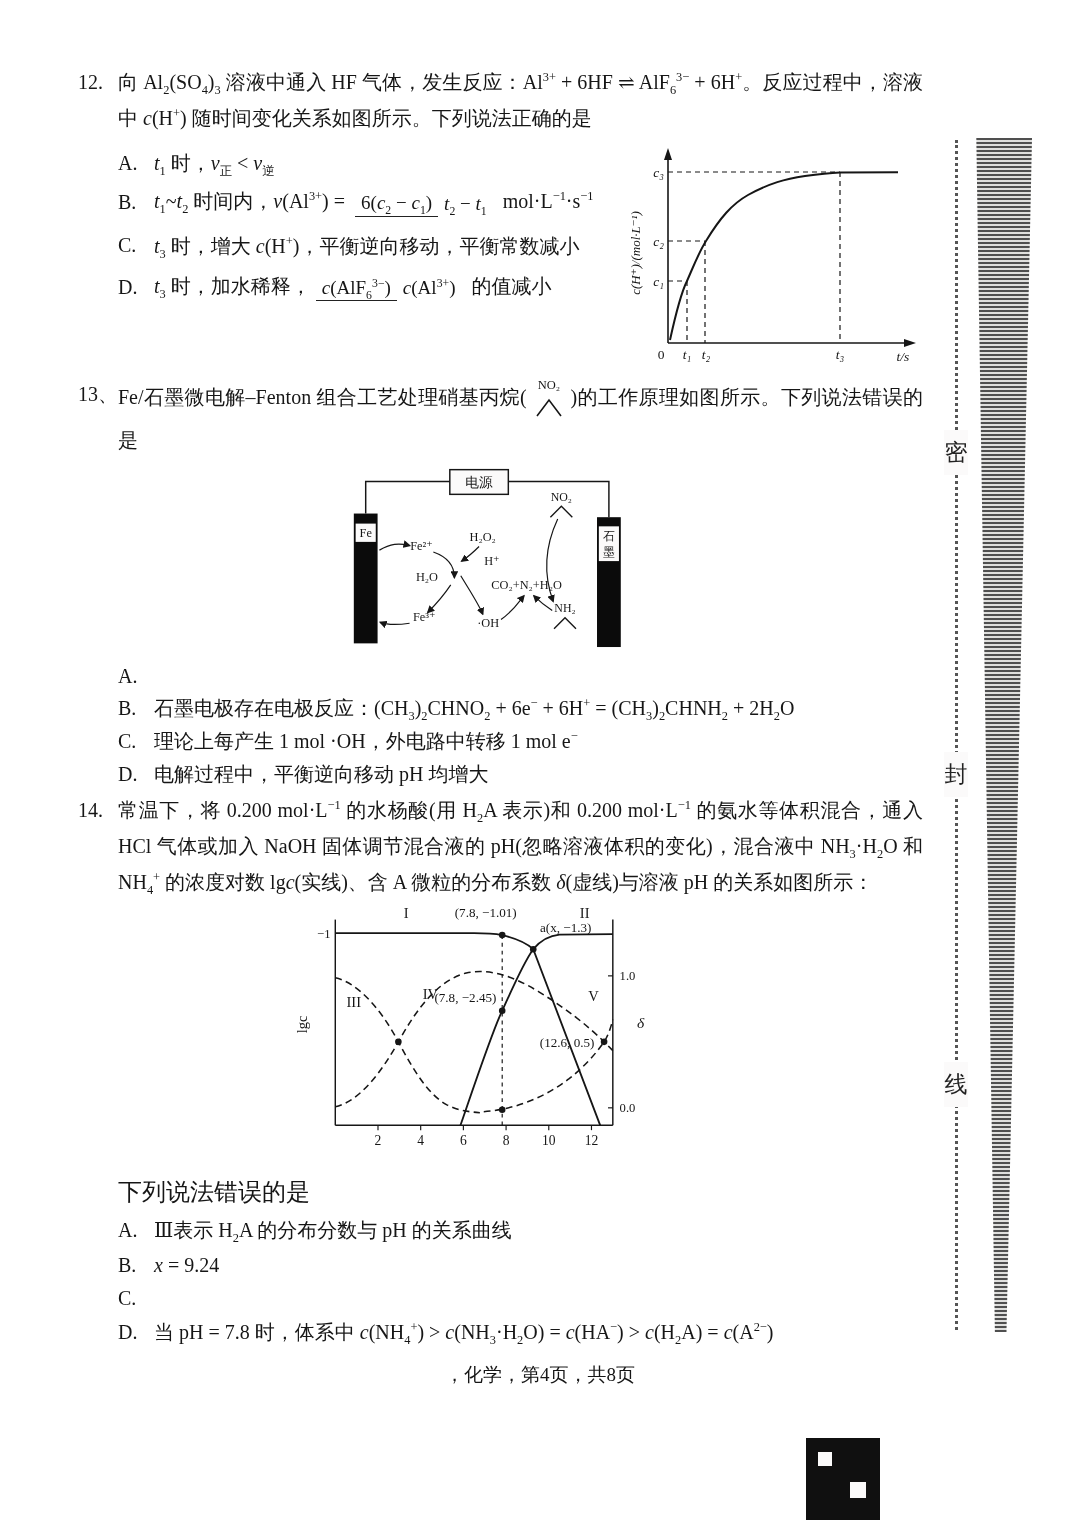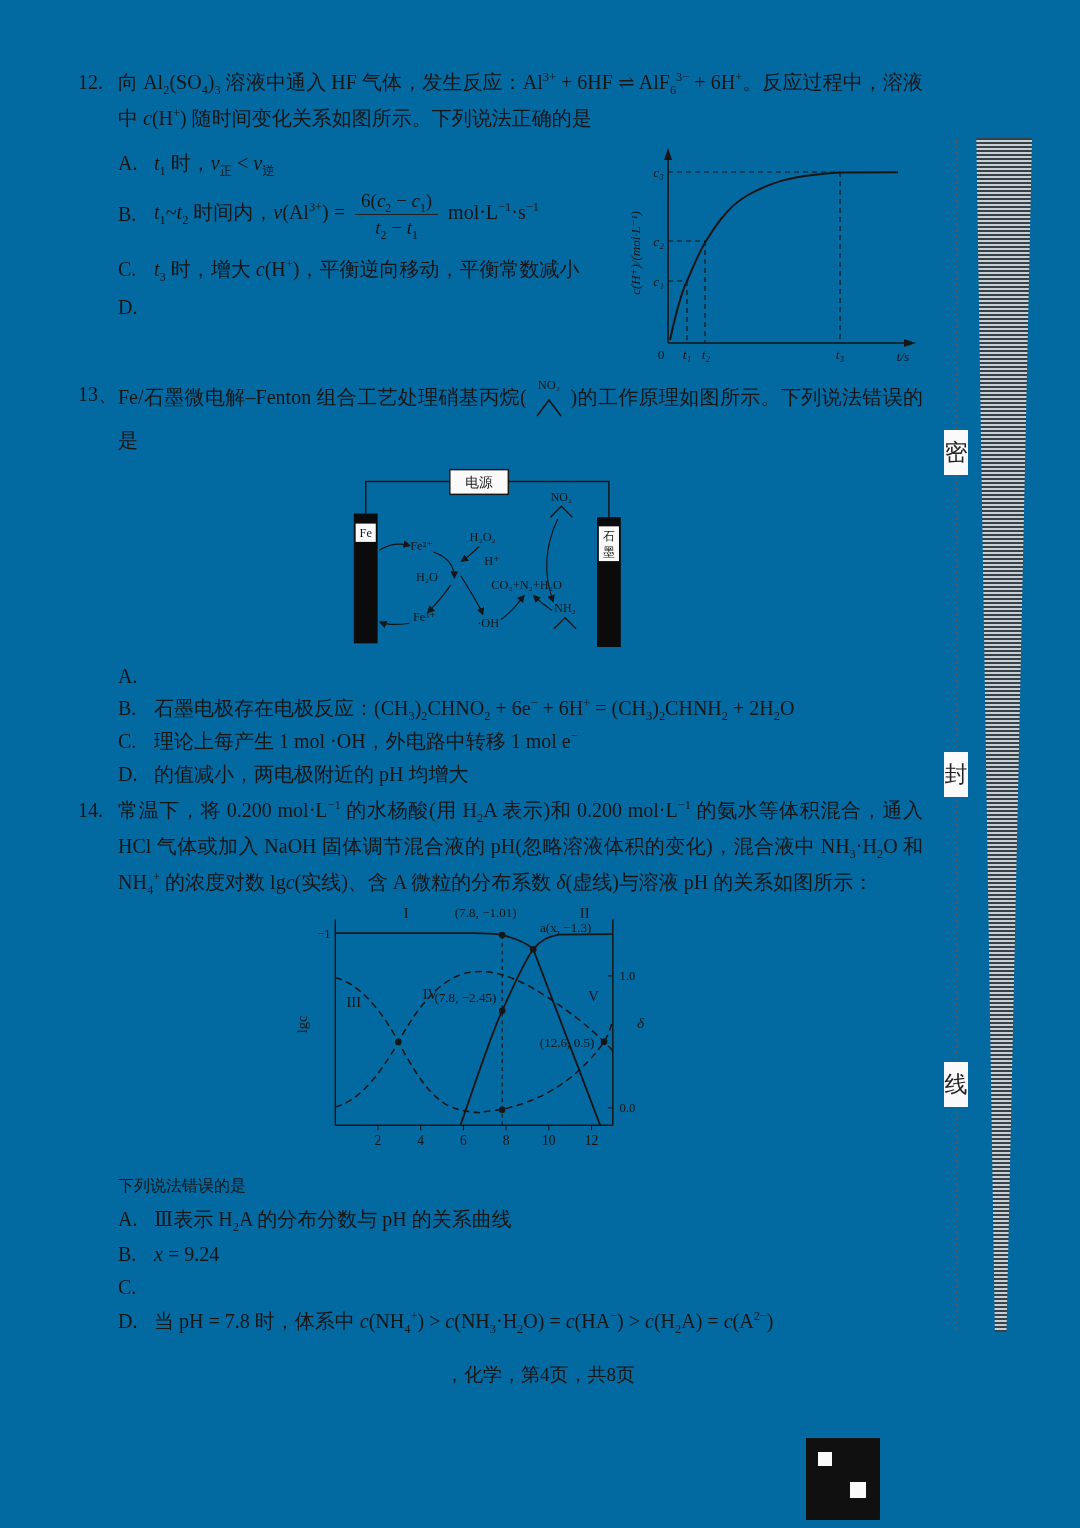--- a/index.html
+++ b/index.html
@@ -1,48 +1,48 @@
 <!DOCTYPE html>
 <html><head>
 <meta charset="utf-8">
 <style>
   *{margin:0;padding:0;box-sizing:border-box}
   html,body{background:#d9d9d9}
-  .page{position:relative;width:1080px;height:1528px;margin:0 auto;background:#0369a1;
+  .page{position:relative;width:1080px;height:1528px;margin:0 auto;background:#ffffff;
         color:#161616;font-family:"Liberation Serif","DejaVu Serif",serif;overflow:hidden}
   section{position:absolute}
   .stem-row{display:flex;align-items:flex-start}
   .qnum{flex:none;width:40px;font-size:20px;line-height:1.8}
   .stem-text{flex:1;font-size:20px;line-height:1.8;text-align:justify}
   sub,sup{font-size:.62em;line-height:0}
   i{font-family:"Liberation Serif","DejaVu Serif",serif}
   .opt{display:flex;align-items:center;font-size:20px;margin-left:40px}
   .opt-label{flex:none;width:36px}
   .opt-text{line-height:1.3}
-  .frac{display:inline-flex;flex-direction:column;align-items:center;vertical-align:middle;
+  .frac{display:inline-flex;flex-direction:row;align-items:center;vertical-align:middle;
         margin:0 5px;font-size:19px;line-height:1.35;text-align:center}
   .frac .num{border-bottom:1.5px solid #222;padding:0 6px}
   .frac .den{padding:0 6px}
   
   #q12{left:78px;top:64px;width:845px}
   #q12 .options{width:540px}
   #q12 .opt-a{margin-top:14px}
   #q12 .opt-b{margin-top:12px}
   #q12 .opt-c{margin-top:16px}
   #q12 .opt-d{margin-top:14px}
   .q12-chart{position:absolute;left:542px;top:74px;width:300px;height:235px}
   
   #q13{left:78px;top:376px;width:845px}
   .inline-struct{width:40px;height:46px;vertical-align:middle;margin:0 2px;display:inline-block}
   .q13-diagram{display:block;width:345px;height:192px;margin:8px 0 0 240px}
   #q13 .opt{margin-top:7px}
   
   #q14{left:78px;top:792px;width:845px}
   .q14-chart{display:block;width:372px;height:262px;margin:6px 0 0 212px}
-  .q14-prompt{margin:8px 0 0 40px;font-size:16px}
+  .q14-prompt{margin:8px 0 0 40px;font-size:24px}
   #q14 .opt{margin-top:9px}
   
   svg text{font-family:"Liberation Serif","DejaVu Serif",serif;fill:#161616}
   
   .footer{position:absolute;left:0;top:1362px;width:1080px;text-align:center;font-size:19px}
   
   .seal{position:absolute;left:944px;top:140px;width:24px;height:1190px}
   .seal .line{position:absolute;left:11px;top:0;height:100%;border-left:3px dotted #555}
   .seal .char{position:absolute;left:0;width:24px;text-align:center;font-size:23px;
               background:#fbfafa;padding:7px 0;color:#222}
@@ -79,20 +79,26 @@
               <span class="den"><i>t</i><sub>2</sub> − <i>t</i><sub>1</sub></span>
             </span><span> mol·L<sup>−1</sup>·s<sup>−1</sup></span>
         </span>
       </div>
       <div class="opt opt-c">
         <span class="opt-label">C.</span>
         <span class="opt-text"><i>t</i><sub>3</sub> 时，增大 <i>c</i>(H<sup>+</sup>)，平衡逆向移动，平衡常数减小</span>
       </div>
       <div class="opt opt-d">
         <span class="opt-label">D.</span>
+        <span class="opt-text">
+          <span><i>t</i><sub>3</sub> 时，加水稀释，</span><span class="frac">
+              <span class="num"><i>c</i>(AlF<sub>6</sub><sup>3−</sup>)</span>
+              <span class="den"><i>c</i>(Al<sup>3+</sup>)</span>
+            </span><span> 的值减小</span>
+        </span>
       </div>
     </div>
 
     <svg class="q12-chart" viewBox="0 0 300 235">
       <g stroke="#161616" stroke-width="1.6">
         <line x1="48" y1="205" x2="288" y2="205"></line>
         <line x1="48" y1="205" x2="48" y2="16"></line>
       </g>
       <polygon points="284,201 296,205 284,209" fill="#161616"></polygon>
       <polygon points="44,22 48,10 52,22" fill="#161616"></polygon>
@@ -187,21 +193,21 @@
       <div class="opt">
         <span class="opt-label">B.</span>
         <span class="opt-text">石墨电极存在电极反应：(CH<sub>3</sub>)<sub>2</sub>CHNO<sub>2</sub> + 6e<sup>−</sup> + 6H<sup>+</sup> = (CH<sub>3</sub>)<sub>2</sub>CHNH<sub>2</sub> + 2H<sub>2</sub>O</span>
       </div>
       <div class="opt">
         <span class="opt-label">C.</span>
         <span class="opt-text">理论上每产生 1 mol ·OH，外电路中转移 1 mol e<sup>−</sup></span>
       </div>
       <div class="opt">
         <span class="opt-label">D.</span>
-        <span class="opt-text">的值减小，两电极附近的 pH 均增大</span>
+        <span class="opt-text">电解过程中，平衡逆向移动 pH 均增大</span>
       </div>
     </div>
   </section>
 
   <section id="q14">
     <div class="stem-row">
       <span class="qnum">14.</span>
       <div class="stem-text">常温下，将 0.200 mol·L<sup>−1</sup> 的水杨酸(用 H<sub>2</sub>A 表示)和 0.200 mol·L<sup>−1</sup> 的氨水等体积混合，通入 HCl 气体或加入 NaOH 固体调节混合液的 pH(忽略溶液体积的变化)，混合液中 NH<sub>3</sub>·H<sub>2</sub>O 和 NH<sub>4</sub><sup>+</sup> 的浓度对数 lg<i>c</i>(实线)、含 A 微粒的分布系数 <i>δ</i>(虚线)与溶液 pH 的关系如图所示：</div>
     </div>
 

